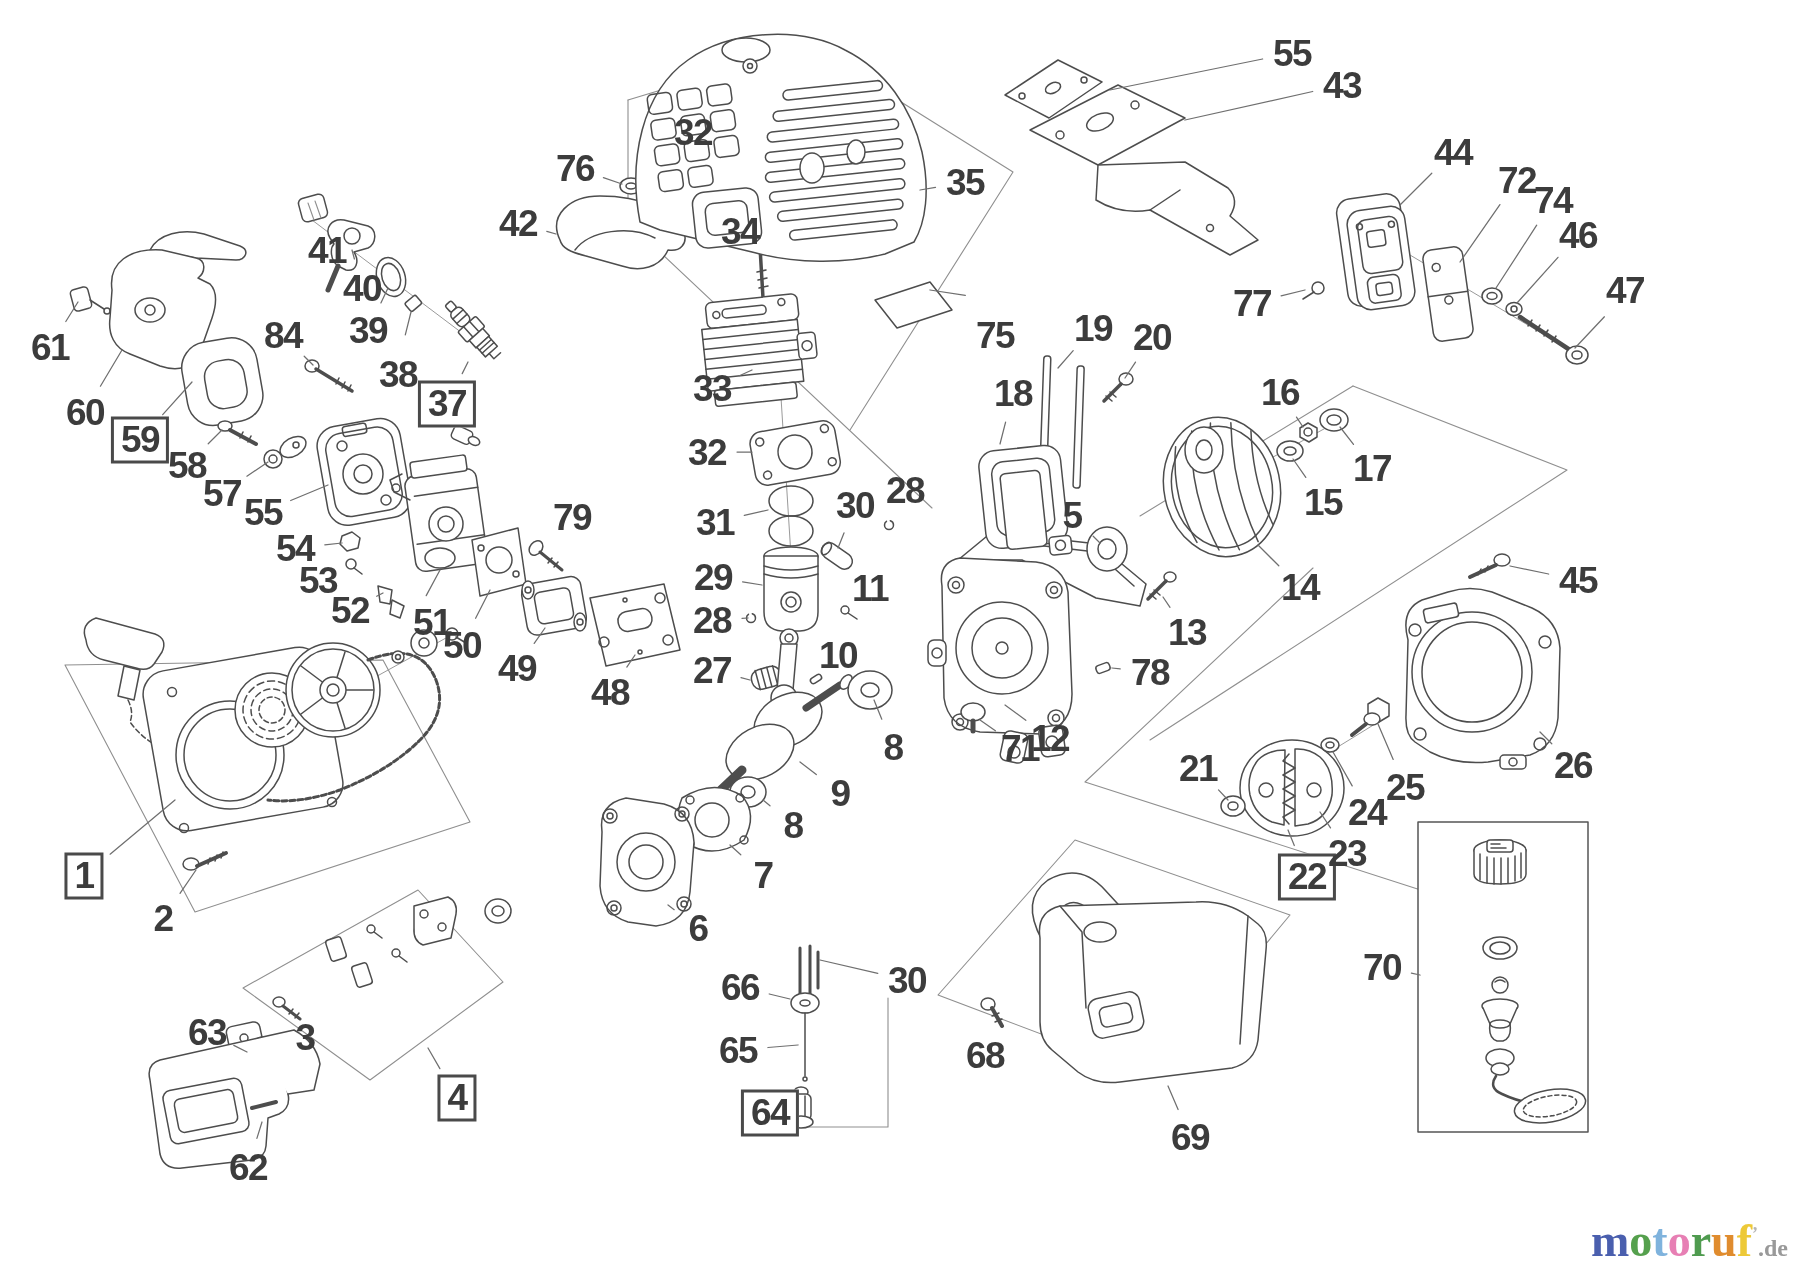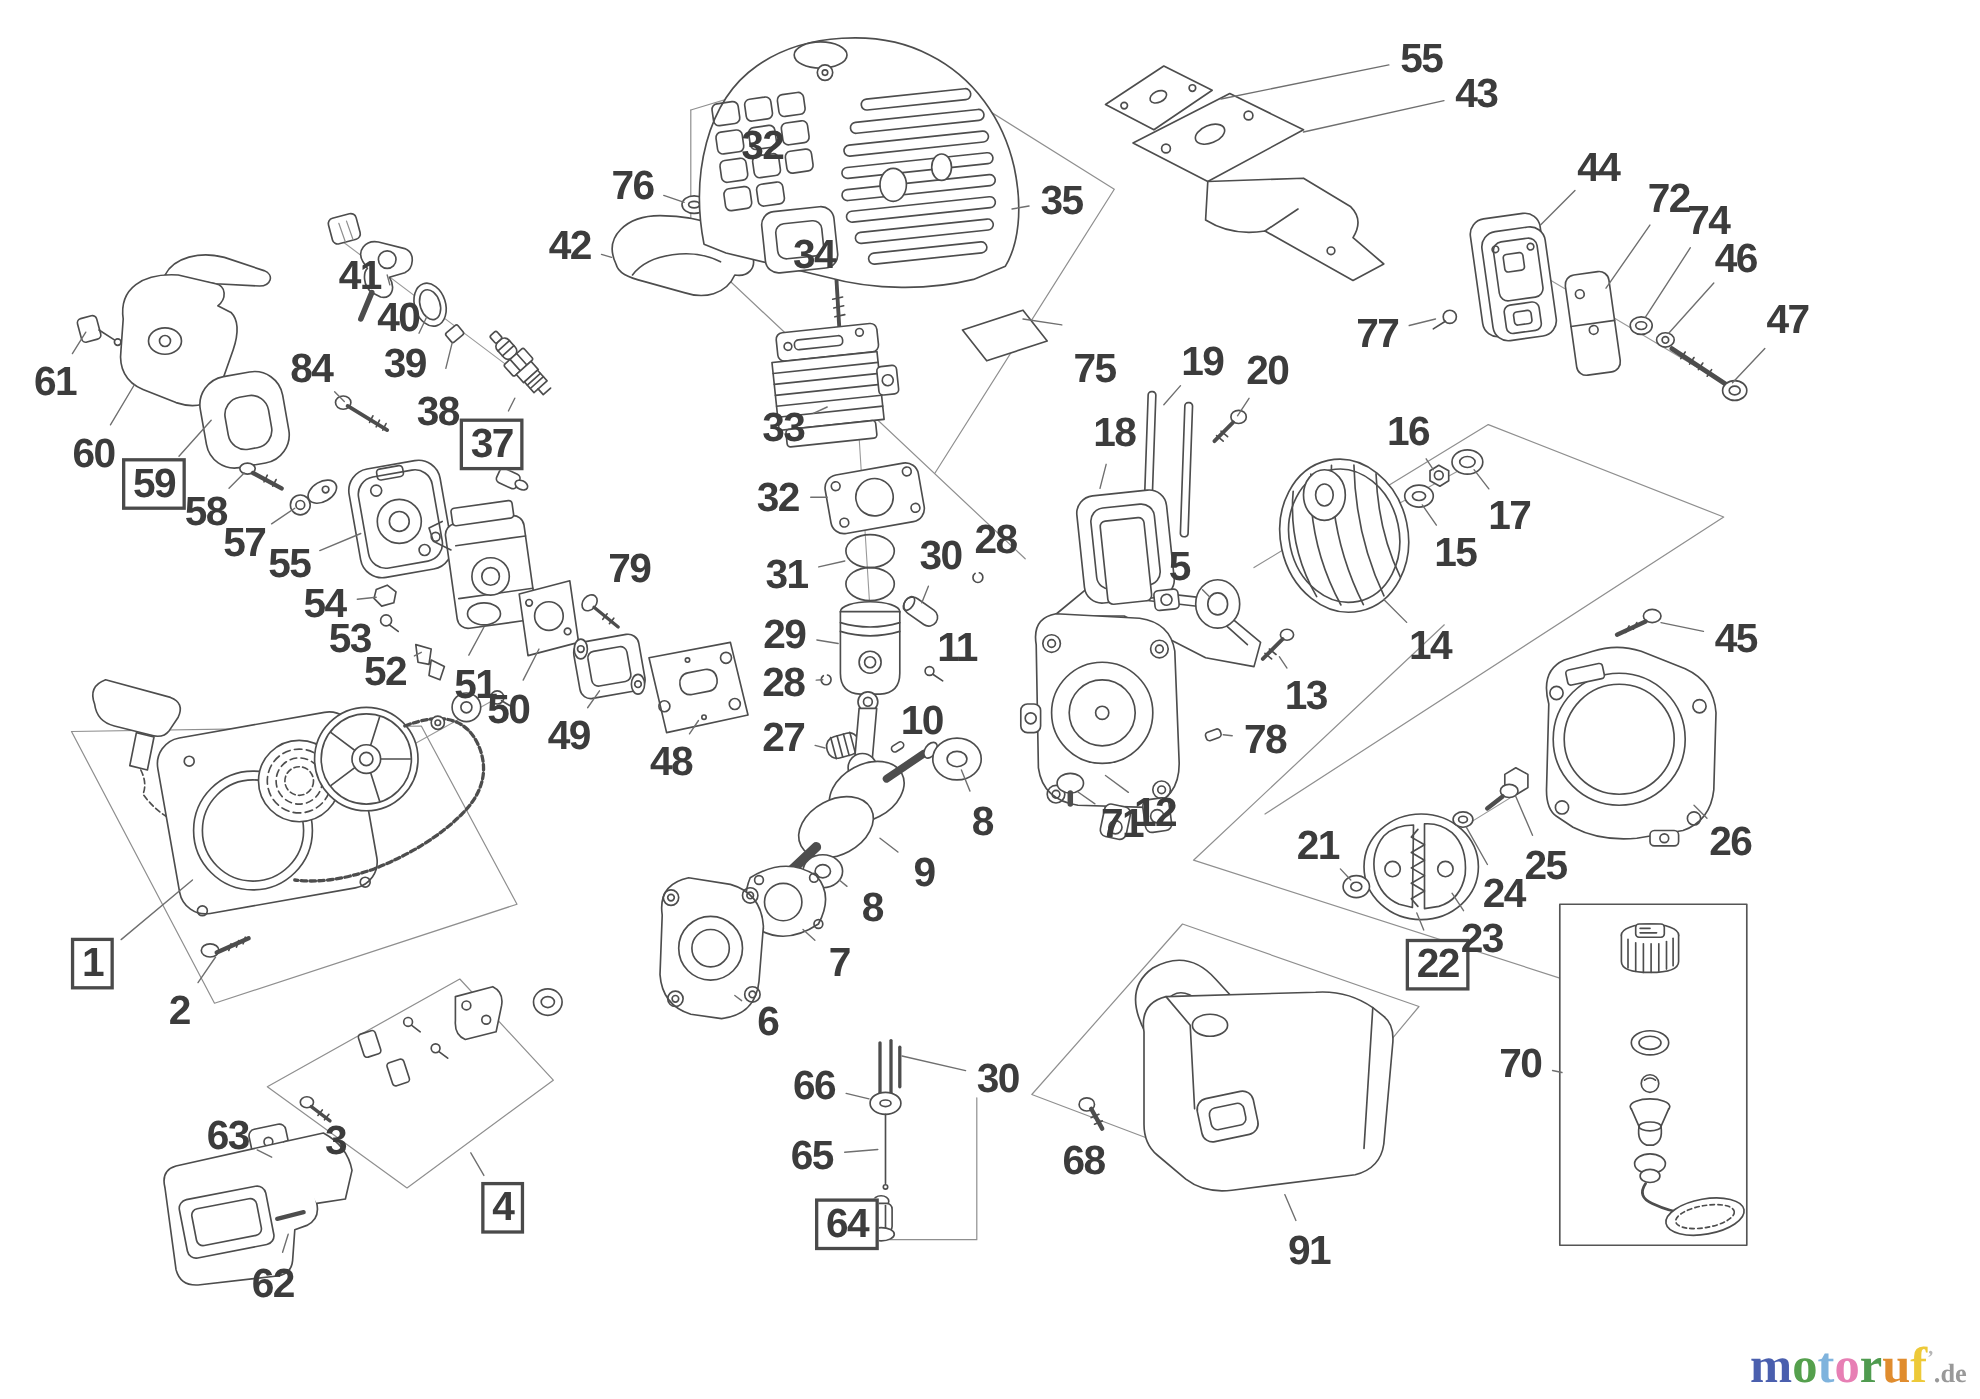--- a/index.html
+++ b/index.html
@@ -708,21 +708,21 @@
       <div class="co boxed" style="left: 140px; top: 440px;">59</div>
       <div class="co" style="left: 85px; top: 412px;">60</div>
       <div class="co" style="left: 50px; top: 347px;">61</div>
       <div class="co" style="left: 248px; top: 1167px;">62</div>
       <div class="co" style="left: 207px; top: 1032px;">63</div>
       <div class="co boxed" style="left: 740px; top: 1113px; margin-left: 30px;">64</div>
       <div class="co" style="left: 738px; top: 1050px;">65</div>
       <div class="co" style="left: 740px; top: 987px;">66</div>
       <div class="co" style="left: 907px; top: 980px;">30</div>
       <div class="co" style="left: 985px; top: 1055px;">68</div>
-      <div class="co" style="left: 1190px; top: 1137px;">91</div>
+      <div class="co" style="left: 1190px; top: 1137px;">69</div>
       <div class="co" style="left: 1382px; top: 967px;">70</div>
       <div class="co" style="left: 1020px; top: 748px;">71</div>
       <div class="co" style="left: 1517px; top: 180px;">72</div>
       <div class="co" style="left: 1292px; top: 53px;">55</div>
       <div class="co" style="left: 1553px; top: 200px;">74</div>
       <div class="co" style="left: 995px; top: 300px; margin-top: 35px;">75</div>
       <div class="co" style="left: 575px; top: 168px;">76</div>
       <div class="co" style="left: 1252px; top: 303px;">77</div>
       <div class="co" style="left: 1150px; top: 672px;">78</div>
       <div class="co" style="left: 572px; top: 517px;">79</div>

